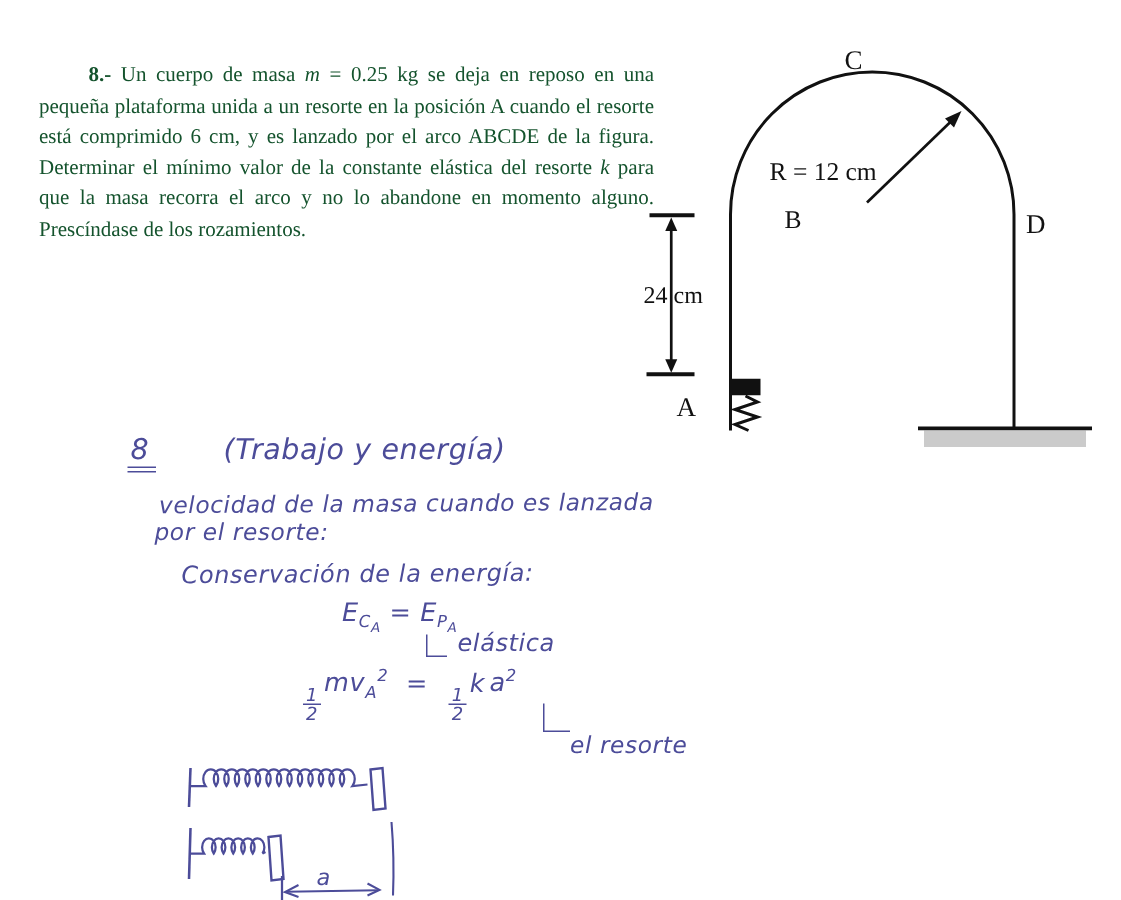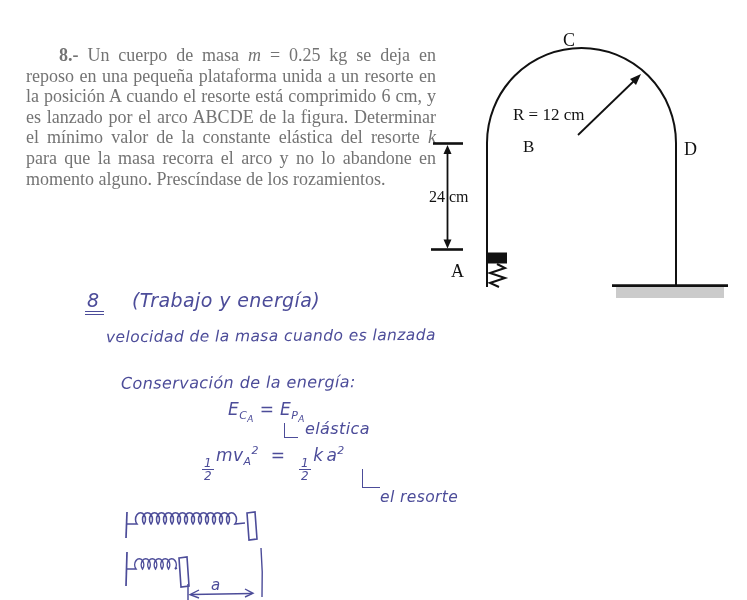--- a/index.html
+++ b/index.html
@@ -1,21 +1,21 @@
 <!DOCTYPE html>
 <html><head>
 <meta charset="utf-8">
 <style>
   html,body{margin:0;padding:0;background:#ffffff;}
   #page{position:relative;width:747px;height:600px;background:#ffffff;overflow:hidden;
         font-family:"Liberation Serif", serif;}
 
   
   .problem{position:absolute;left:26px;top:27px;width:410px;
-           font-size:18px;line-height:20.6px;color:#737373;
+           font-size:14px;line-height:20.6px;color:#14532d;
            text-align:justify;text-indent:33px;}
   .problem .num{font-weight:bold;}
   .problem .var{font-style:italic;}
 
   
   .diagram{position:absolute;left:425px;top:10px;}
   .diagram text{font-family:"Liberation Serif", serif;fill:#111;}
 
   
   .ink{position:absolute;color:#4c4c99;font-family:"DejaVu Sans", sans-serif;
@@ -66,24 +66,25 @@
     <text x="563" y="46" font-size="18">C</text>
     <text x="523" y="152" font-size="17">B</text>
     <text x="684" y="155" font-size="18">D</text>
     <text x="451" y="277" font-size="18">A</text>
     <text x="513" y="120" font-size="17">R = 12 cm</text>
     <text x="429" y="202" font-size="16">24 cm</text>
   </svg>
 
   <div class="ink hw-title" style="left:85px;top:289px;font-size:19px;">
     <span class="hw-heading-num">8</span>
-    <span style="margin-left:22px;font-style:italic;">(Trabajo y energía)</span>
+    <span style="margin-left:39px;font-style:italic;">(Trabajo y energía)</span>
   </div>
 
   <div class="ink" style="left:106px;top:327px;font-size:15.5px;transform:rotate(-.4deg);">velocidad de la masa cuando es lanzada</div>
+  <div class="ink" style="left:103px;top:346px;font-size:15.5px;">por el resorte:</div>
   <div class="ink" style="left:121px;top:373px;font-size:16px;transform:rotate(-.4deg);">Conservación de la energía:</div>
 
   <div class="ink" style="left:228px;top:399px;font-size:17px;">
     <span>E</span><sub><span>C</span><sub>A</sub></sub>
     <span>=</span>
     <span>E</span><sub><span>P</span><sub>A</sub></sub>
   </div>
   <div class="ink" style="left:264px;top:419px;font-size:16px;padding-left:20px;">
     <span class="lbracket"></span><span>elástica</span>
   </div>

